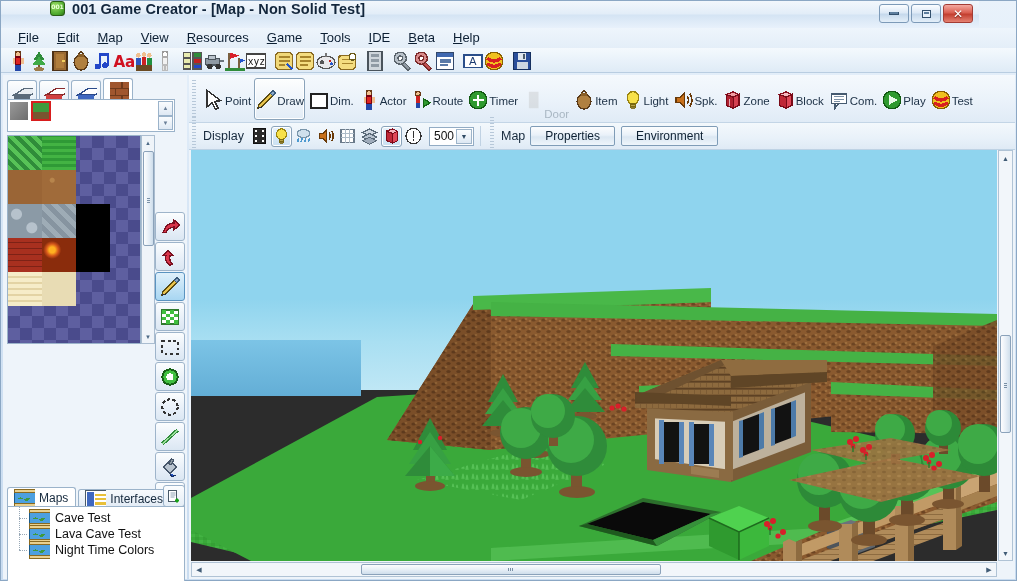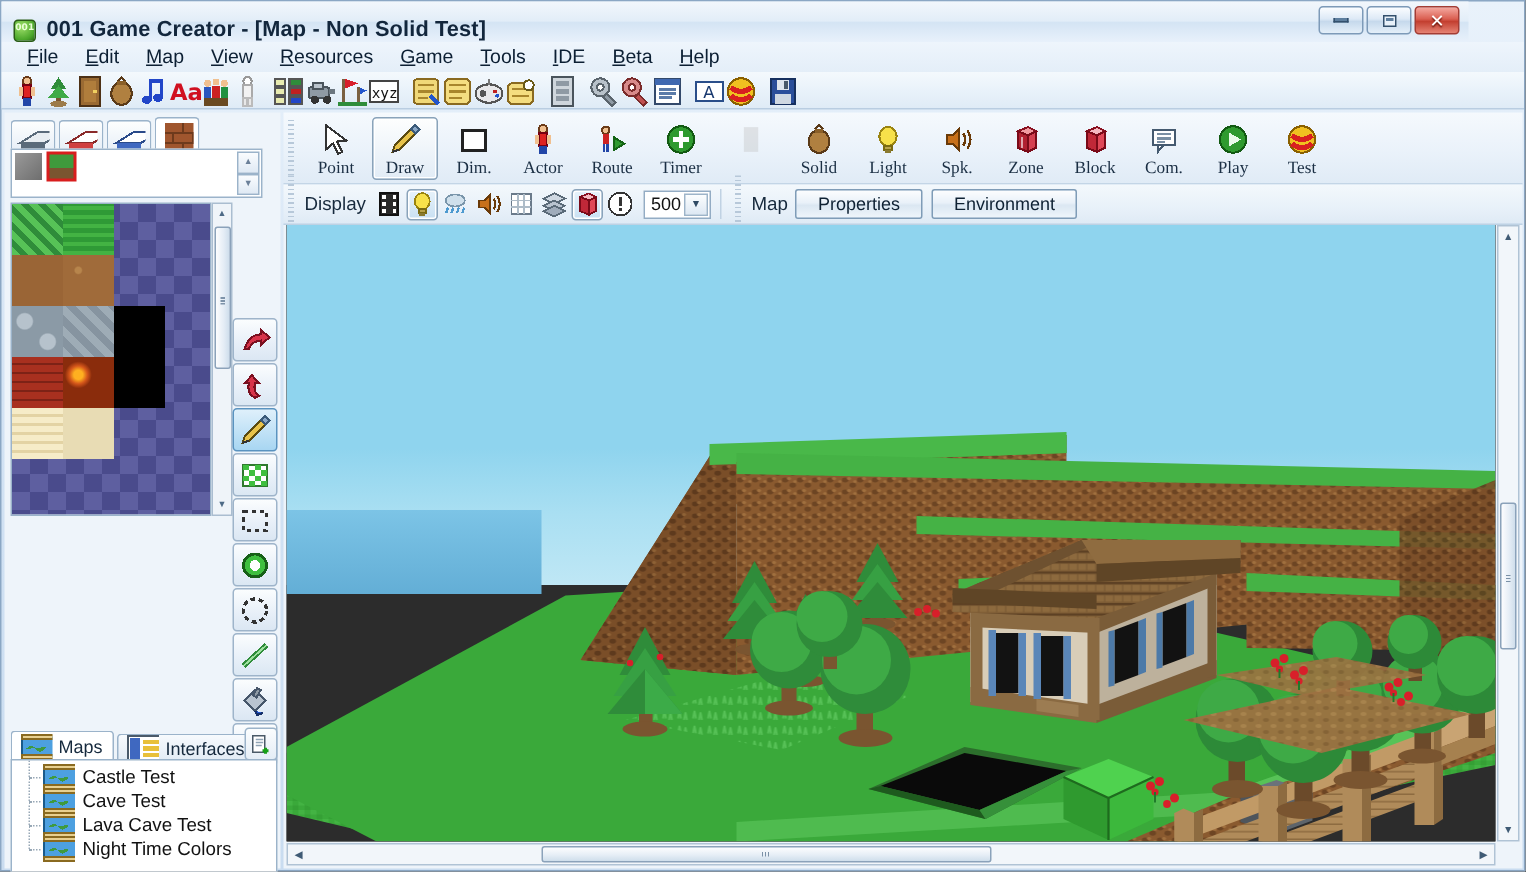--- a/index.html
+++ b/index.html
@@ -11,21 +11,21 @@
     background:#d6e5f5;
     -webkit-font-smoothing:none;
   }
   #app { position:relative; width:1017px; height:581px;
          background:linear-gradient(180deg,#e9f2fb 0%,#d3e3f4 45%,#c9dcf0 100%);
          border:1px solid #8ba7c4; }
 
   
   .titlebar { position:absolute; left:0; top:0; width:978px; height:27px;
               background:linear-gradient(180deg,#f2f7fc 0%,#e2edf8 48%,#d4e4f4 52%,#e8f1fb 100%);
-              display:flex; align-items:flex-end; }
+              display:flex; align-items:flex-start;padding-left:41px; }
   .app-logo { width:15px; height:15px; margin-left:8px; margin-right:7px; position:relative;
               border-radius:3px;
               background:radial-gradient(circle at 35% 30%, #9fe06a 0%, #4aa62a 70%, #2c6b18 100%);
               border:1px solid #2a5c16; }
   .app-logo:after { content:"001"; position:absolute; left:0; right:0; top:1px;
                     font-size:6px; color:#eaffd8; text-align:center; font-weight:bold;
                     font-family:"DejaVu Sans", sans-serif; }
   .title-text { font-size:14.5px; font-weight:bold; color:#12263c; letter-spacing:0.1px; }
   .wbtns { position:absolute; right:6px; top:3px; display:flex; gap:2px; }
   .wbtn { width:30px; height:19px; border:1px solid #7d9ab8; border-radius:3px;
@@ -120,22 +120,22 @@
               border-left:1px dotted #98a8b6; }
 
   
   .rightside { position:absolute; left:188px; top:74px; width:826px; height:504px; }
   .tooltoolbar { position:absolute; left:0; top:0; width:826px; height:48px;
                  background:linear-gradient(180deg,#f5f9fd 0%,#eaf2fa 55%,#e0ebf6 100%);
                  border-bottom:1px solid #c3d5e6; display:flex; align-items:center; }
   .grip { width:4px; height:38px; margin:0 5px 0 3px;
           background:repeating-linear-gradient(180deg,#b7c8d9 0 1px, transparent 1px 3px); }
   .tbtn { min-width:44px; height:42px; margin:0 1px; border:1px solid transparent; border-radius:3px;
-          display:flex; flex-direction:column; align-items:center; justify-content:flex-start;
-          padding-top:3px;font-family:Liberation Serif, serif; }
+          display:flex; flex-direction:row; align-items:center; justify-content:flex-start;
+          padding-top:3px; }
   .tbtn .lbl { font-size:11.5px; color:#1b2f44; margin-top:2px; }
   .tbtn.sel { border-color:#8aa3ba; background:linear-gradient(180deg,#fdfefe,#e2ecf6);
               box-shadow:inset 0 0 0 1px #fff; }
   .tbtn.dis .lbl { color:#a9b7c3;margin-top:27px; }
   .tbtn.dis svg, .tbtn.dis .ico { opacity:.35; filter:grayscale(1); }
   .ico { width:22px; height:22px; display:block; image-rendering:pixelated; }
 
   .disptoolbar { position:absolute; left:0; top:48px; width:826px; height:27px;
                  background:linear-gradient(180deg,#f3f8fc 0%,#e8f1f9 60%,#dfeaf5 100%);
                  border-bottom:1px solid #bed2e4; display:flex; align-items:center; }
@@ -593,53 +593,42 @@
     <div class="tree" id="tree">
         <div class="tree-kid">
         <span>
             <svg class="ico" width="15" height="13" viewBox="0 0 16 16" shape-rendering="crispEdges">
               <rect x="1" y="3" width="16" height="10" fill="#4da0e0" stroke="#1a5a8a"></rect>
               <path d="M3 9 q3-3 5 0 t5-1" fill="#3f9a3f"></path>
               <rect x="1" y="2" width="16" height="2" fill="#e8d090" stroke="#8a6a20"></rect>
               <rect x="1" y="12" width="16" height="2" fill="#e8d090" stroke="#8a6a20"></rect>
             </svg>
           </span>
-        <span>Castle Test</span>
+        <span>Cave Test</span>
         </div>
         <div class="tree-kid">
         <span>
             <svg class="ico" width="15" height="13" viewBox="0 0 16 16" shape-rendering="crispEdges">
               <rect x="1" y="3" width="16" height="10" fill="#4da0e0" stroke="#1a5a8a"></rect>
               <path d="M3 9 q3-3 5 0 t5-1" fill="#3f9a3f"></path>
               <rect x="1" y="2" width="16" height="2" fill="#e8d090" stroke="#8a6a20"></rect>
               <rect x="1" y="12" width="16" height="2" fill="#e8d090" stroke="#8a6a20"></rect>
             </svg>
           </span>
-        <span>Cave Test</span>
+        <span>Lava Cave Test</span>
         </div>
         <div class="tree-kid">
         <span>
             <svg class="ico" width="15" height="13" viewBox="0 0 16 16" shape-rendering="crispEdges">
               <rect x="1" y="3" width="16" height="10" fill="#4da0e0" stroke="#1a5a8a"></rect>
               <path d="M3 9 q3-3 5 0 t5-1" fill="#3f9a3f"></path>
               <rect x="1" y="2" width="16" height="2" fill="#e8d090" stroke="#8a6a20"></rect>
               <rect x="1" y="12" width="16" height="2" fill="#e8d090" stroke="#8a6a20"></rect>
             </svg>
           </span>
-        <span>Lava Cave Test</span>
-        </div>
-        <div class="tree-kid">
-        <span>
-            <svg class="ico" width="15" height="13" viewBox="0 0 16 16" shape-rendering="crispEdges">
-              <rect x="1" y="3" width="16" height="10" fill="#4da0e0" stroke="#1a5a8a"></rect>
-              <path d="M3 9 q3-3 5 0 t5-1" fill="#3f9a3f"></path>
-              <rect x="1" y="2" width="16" height="2" fill="#e8d090" stroke="#8a6a20"></rect>
-              <rect x="1" y="12" width="16" height="2" fill="#e8d090" stroke="#8a6a20"></rect>
-            </svg>
-          </span>
         <span>Night Time Colors</span>
         </div>
       </div>
   </div>
 
   <div class="rightside">
 
     <div class="tooltoolbar">
       <div class="grip"></div>
       <div style="display:flex;align-items:center" id="toolbtns">
@@ -713,21 +702,21 @@
      <span class="lbl">Door</span>
    </div>
           <div class="tbtn">
      <span>
               <svg class="ico" width="20" height="20" viewBox="0 0 16 16" shape-rendering="crispEdges">
                 <path d="M6 3 L8 1 L10 3" stroke="#5a3a18" fill="none"></path>
                 <ellipse cx="8" cy="9" rx="5" ry="5.5" fill="#b08040" stroke="#5a3a18"></ellipse>
                 <rect x="6" y="3" width="4" height="2" fill="#8a5f28"></rect>
               </svg>
             </span>
-     <span class="lbl">Solid</span>
+     <span class="lbl">Item</span>
    </div>
           <div class="tbtn">
      <span>
               <svg class="ico" width="20" height="20" viewBox="0 0 16 16" shape-rendering="crispEdges">
                 <ellipse cx="8" cy="6.5" rx="4.2" ry="4.6" fill="#f7e14a" stroke="#9a8410"></ellipse>
                 <rect x="6" y="11" width="4" height="2" fill="#b9a34a" stroke="#7a6a10"></rect>
                 <rect x="6.4" y="13" width="3.2" height="1.6" fill="#8a7a30"></rect>
               </svg>
             </span>
      <span class="lbl">Light</span>

